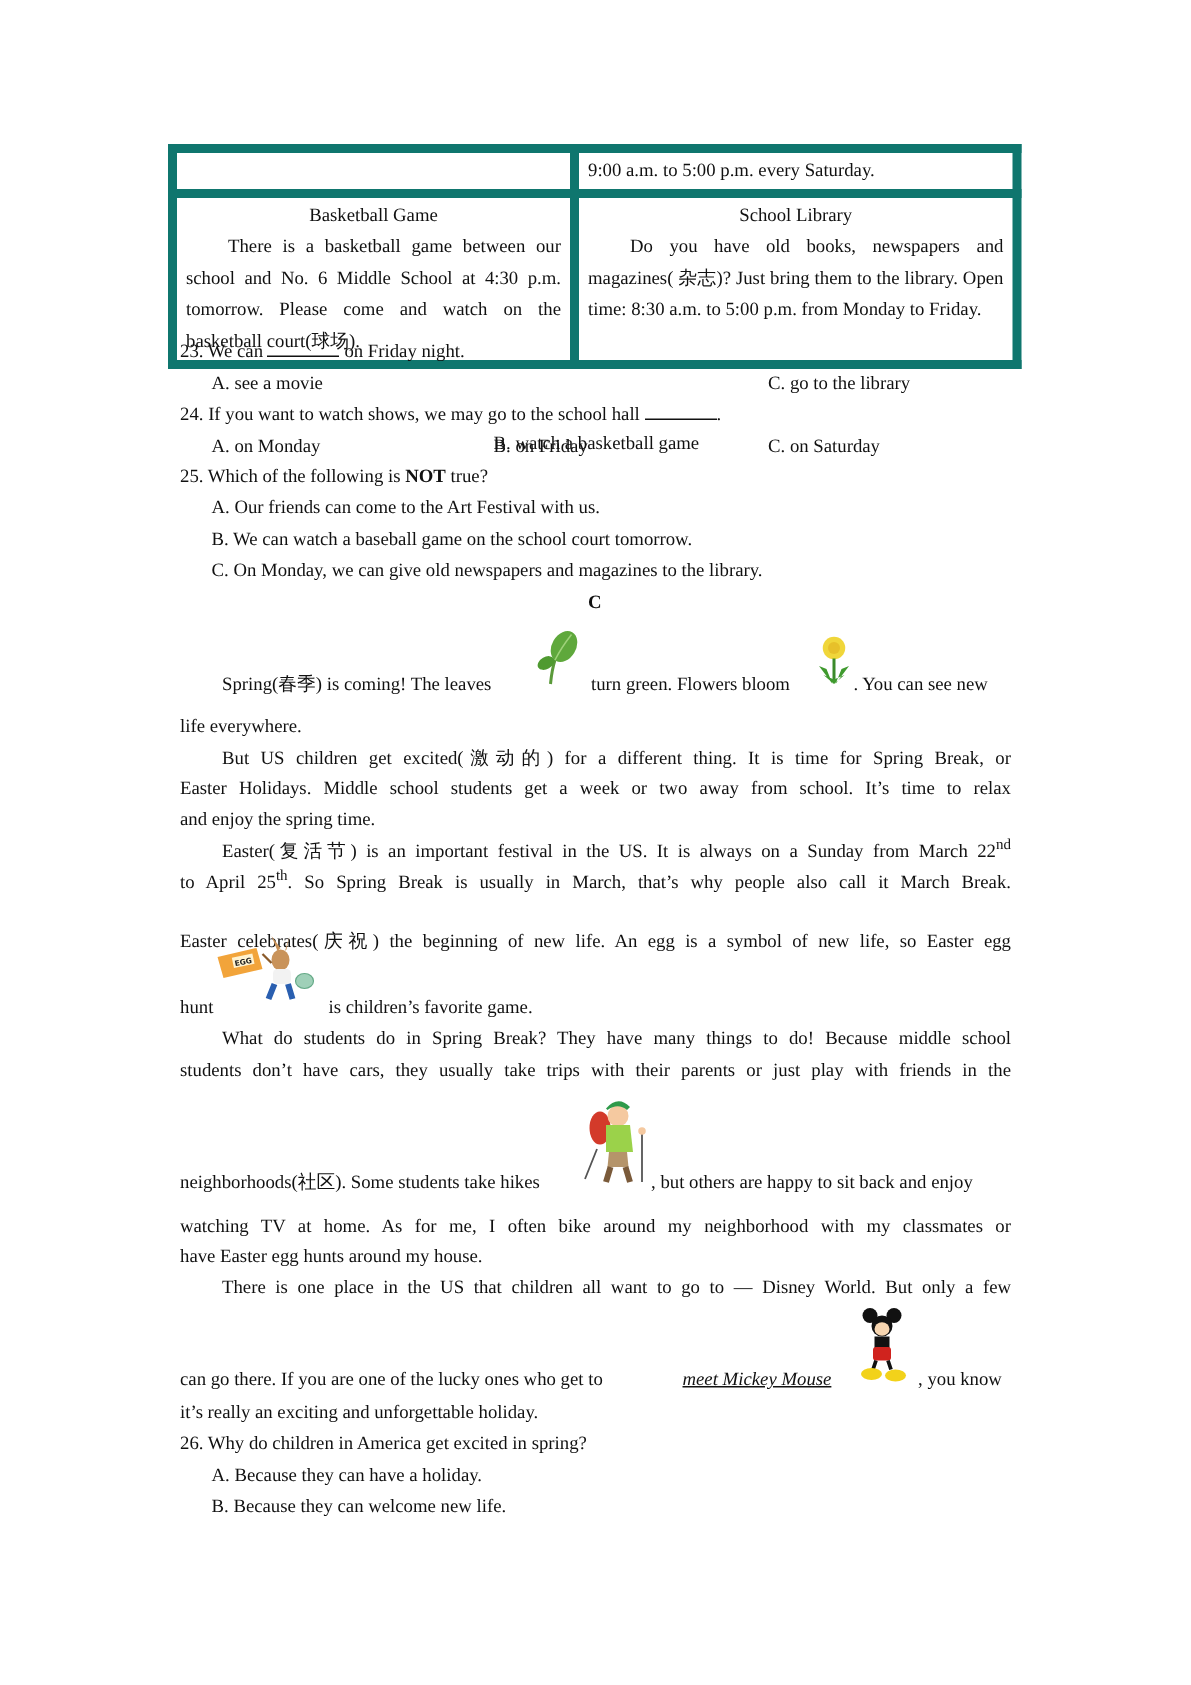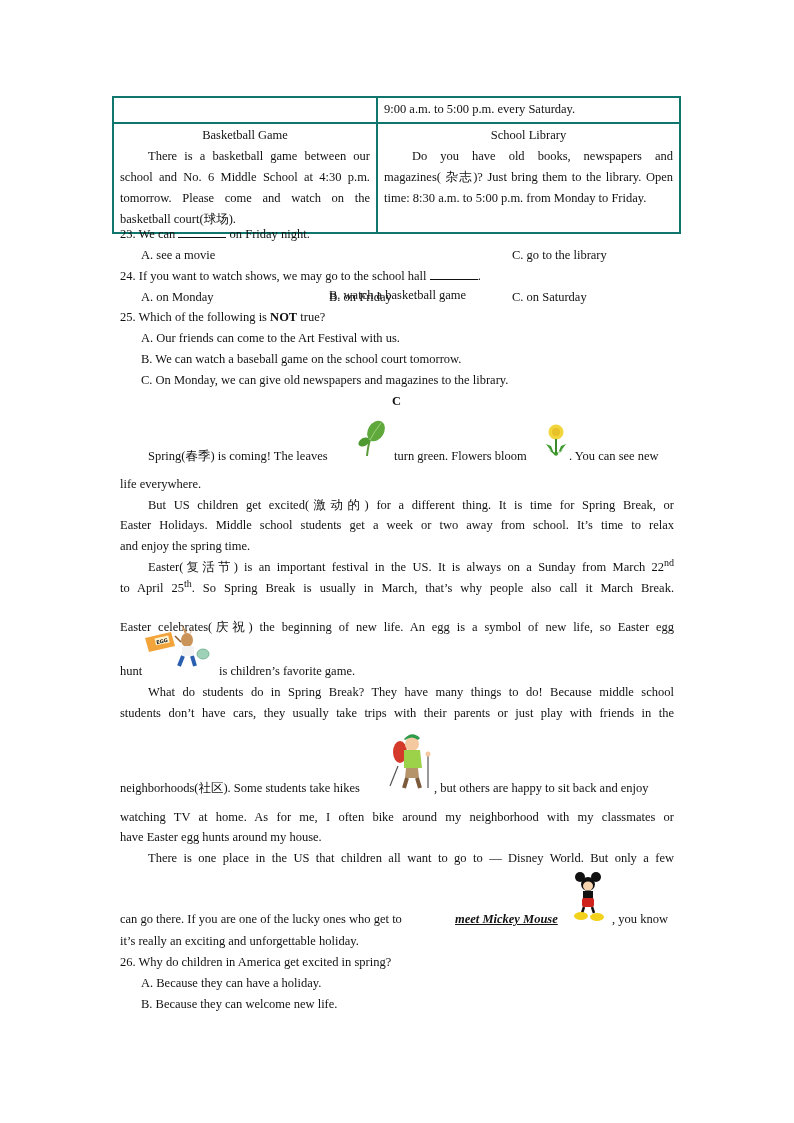--- a/index.html
+++ b/index.html
@@ -3,29 +3,29 @@
 <meta charset="utf-8">
 <style>
   html, body { margin:0; padding:0; background:#ffffff; }
   body { width:794px; height:1123px; position:relative; overflow:hidden;
          font-family:"Liberation Serif", "DejaVu Serif", serif; color:#111; font-size:12.5px; }
   .abs { position:absolute; white-space:nowrap; line-height:16px; }
   .just { position:absolute; left:120px; width:554px; text-align:justify; text-align-last:justify; white-space:nowrap; line-height:16px; }
   .just.last { text-align-last:left; }
   .ind { padding-left:28px; box-sizing:border-box; }
   table.notice { position:absolute; left:112px; top:96px; width:569px; border-collapse:collapse; }
-  table.notice td { border:2px solid #0f766e; vertical-align:top; padding:1px 6px 2px 6px; line-height:21px; font-size:12.5px; }
+  table.notice td { border:6px solid #0f766e; vertical-align:top; padding:1px 6px 2px 6px; line-height:21px; font-size:12.5px; }
   table.notice td.left { width:250px; }
   .cell-title { text-align:center; font-weight:normal; }
   .cell-text { text-align:justify; }
   .cell-text .first { display:block; text-indent:28px; }
   .blank { display:inline-block; width:48px; border-bottom:1px solid #111; height:11px; vertical-align:baseline; }
   .bold { font-weight:bold; }
   sup { font-size:10px; line-height:0; }
-  .mickey-link { font-weight:bold; font-style:italic; text-decoration:underline; }
+  .mickey-link { font-weight:normal; font-style:italic; text-decoration:underline; }
   .pic { position:absolute; }
 </style>
 </head>
 <body>
 
 <table class="notice">
   <tbody>
       <tr>
     <td class="left" style="height:19px;"></td>
     <td>9:00 a.m. to 5:00 p.m. every Saturday.</td>

